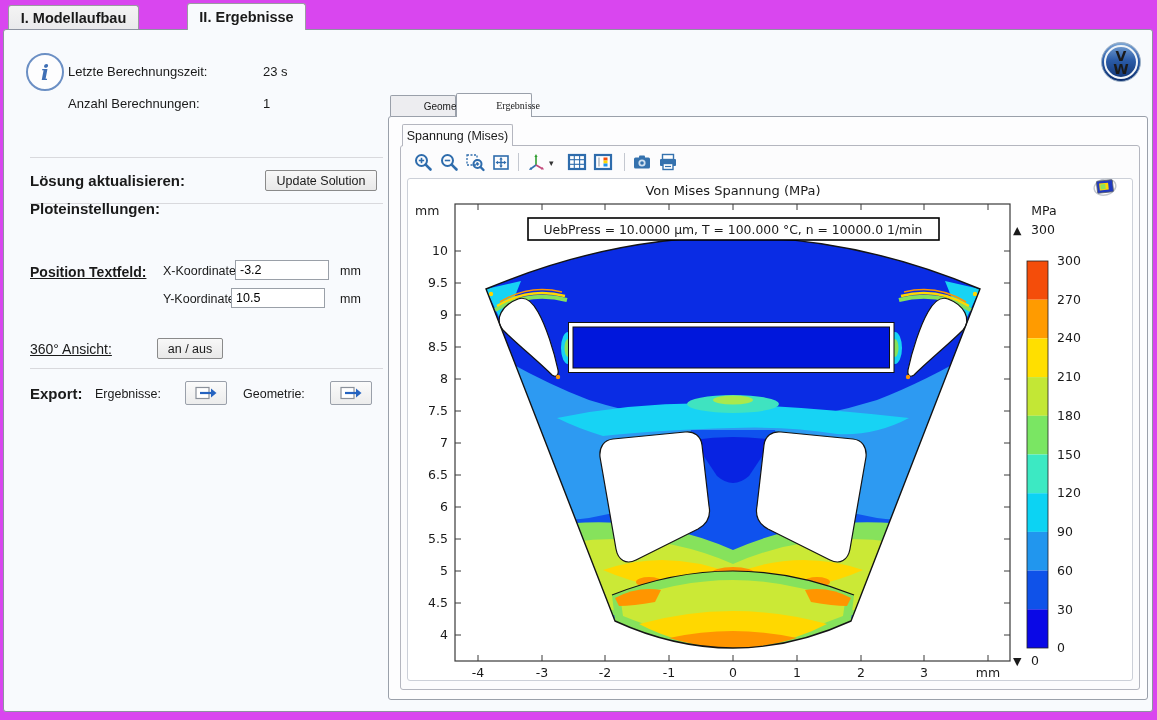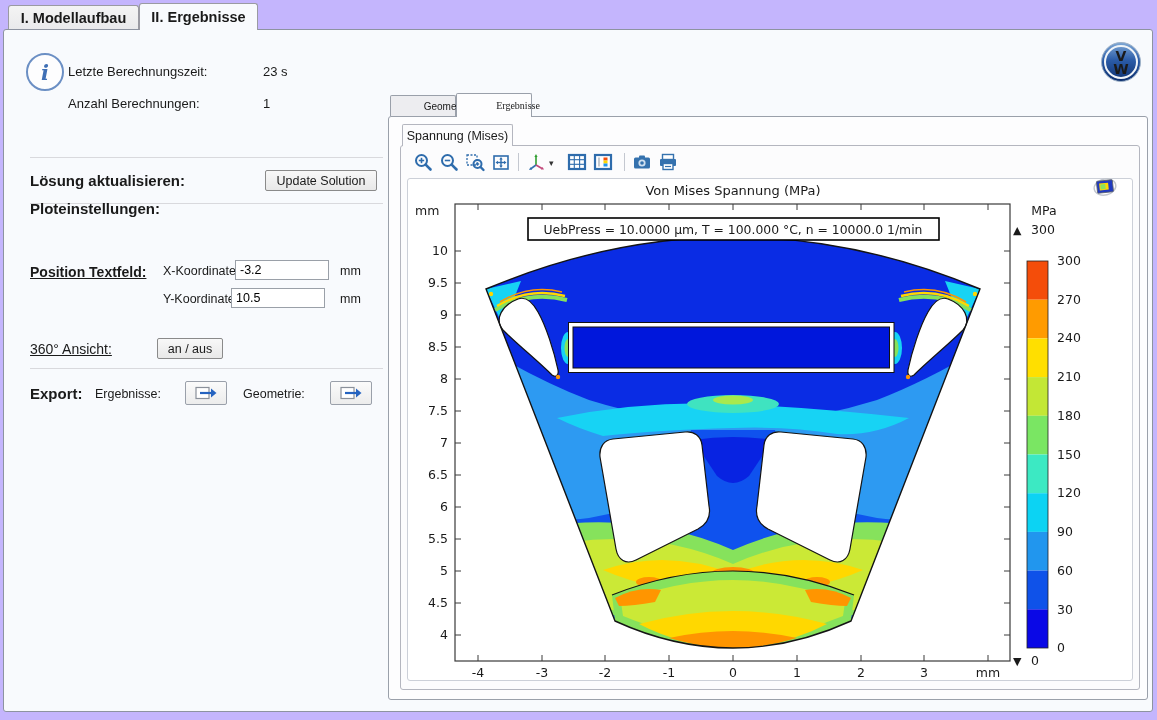--- a/index.html
+++ b/index.html
@@ -1,24 +1,24 @@
 <!DOCTYPE html>
 <html><head>
 <meta charset="utf-8">
 <style>
   html,body{margin:0;padding:0;background:#fff;}
-  .screen{position:relative;width:1157px;height:720px;background:#c4b5fd;
+  .screen{position:relative;width:1157px;height:720px;background:#d946ef;
     font-family:"Liberation Sans","DejaVu Sans",sans-serif;color:#1a1a1a;overflow:hidden;}
   .abs{position:absolute;}
   
   .mtab{position:absolute;box-sizing:border-box;border:1px solid #9a9aa2;border-bottom:none;
     border-radius:3px 3px 0 0;font-weight:bold;font-size:14.5px;text-align:center;
     display:flex;align-items:center;justify-content:center;}
   .mtab.inactive{background:linear-gradient(#f4f4f4,#e9e9eb);z-index:1;}
-  .mtab.active{background:#f8fafd;z-index:3;}
+  .mtab.active{background:#f8fafd;z-index:3;margin-left:48px;}
   
   .panel{position:absolute;box-sizing:border-box;border-radius:3px;}
   .outer-panel{border:1px solid #8d93a0;background:#f8fafd;z-index:2;}
   .gfx-tab{position:absolute;box-sizing:border-box;border:1px solid #9aa0aa;border-bottom:none;
     border-radius:2px 2px 0 0;font-size:10px;display:flex;align-items:center;justify-content:center;padding-left:48px;}
   .gfx-tab.inactive{background:#ededf0;z-index:4;}
   .gfx-tab.active{background:#fdfdfe;z-index:6;}
   .tab-panel{border:1px solid #9aa0aa;background:#fdfdfe;z-index:5;}
   .inner-tab{position:absolute;box-sizing:border-box;border:1px solid #b4b6bf;border-bottom:none;
     border-radius:2px 2px 0 0;font-size:12.5px;display:flex;align-items:center;justify-content:center;

